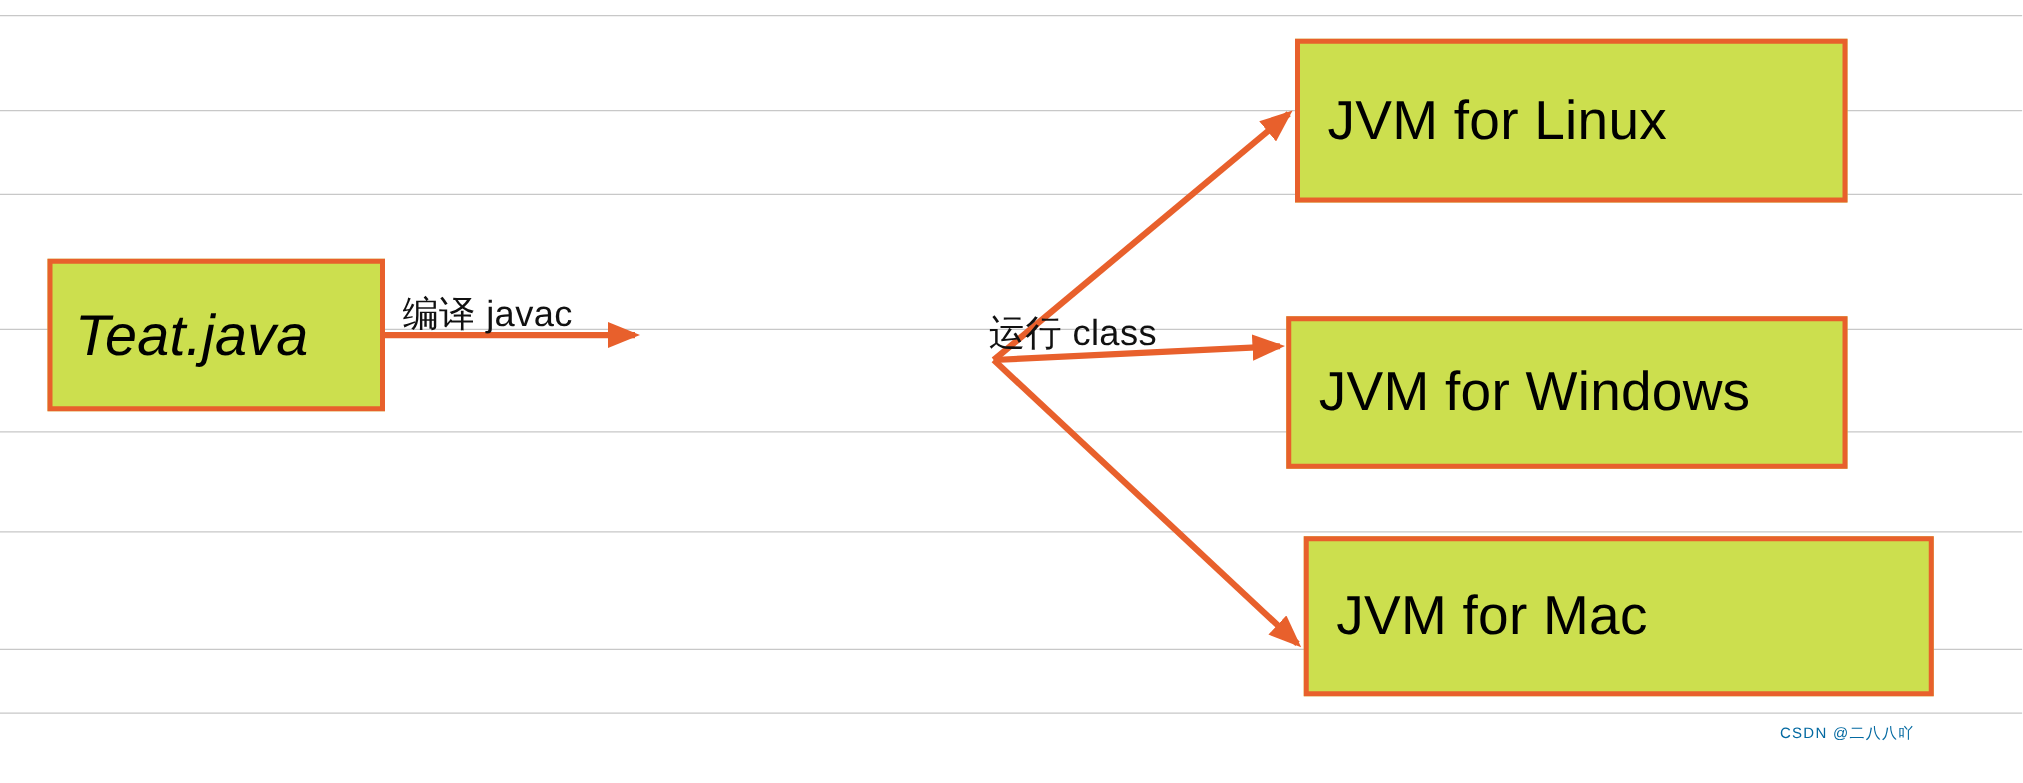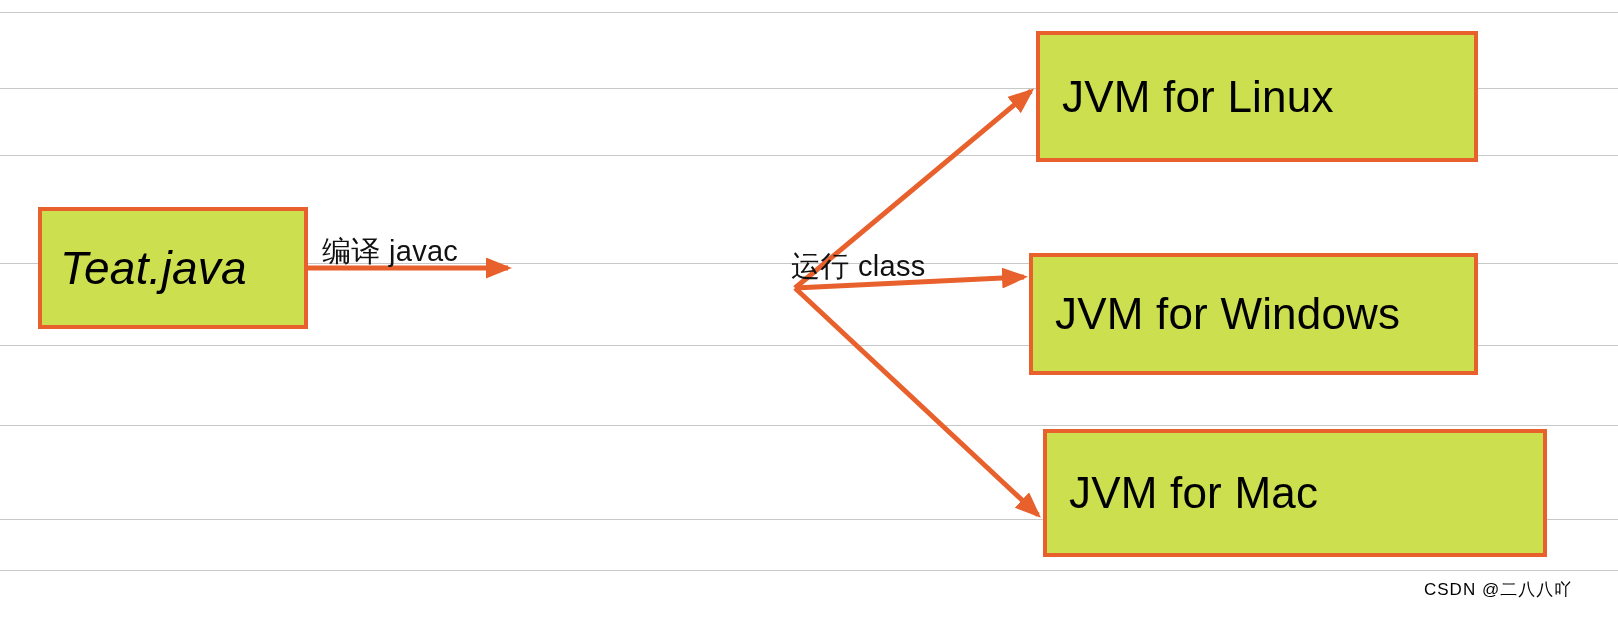--- a/index.html
+++ b/index.html
@@ -57,22 +57,22 @@
   }
   .edge-label {
     position: absolute;
     color: #111111;
     background: transparent;
     white-space: nowrap;
     letter-spacing: 0.3px;
   }
   .watermark {
     position: absolute;
-    color: #000000;
-    font-size: 17px;
+    color: #0369a1;
+    font-size: 12px;
     letter-spacing: 1px;
     white-space: nowrap;
   }
 </style>
 </head>
 <body>
 
 <div id="canvas">
 
   <div class="gridline" style="top:12px"></div>

